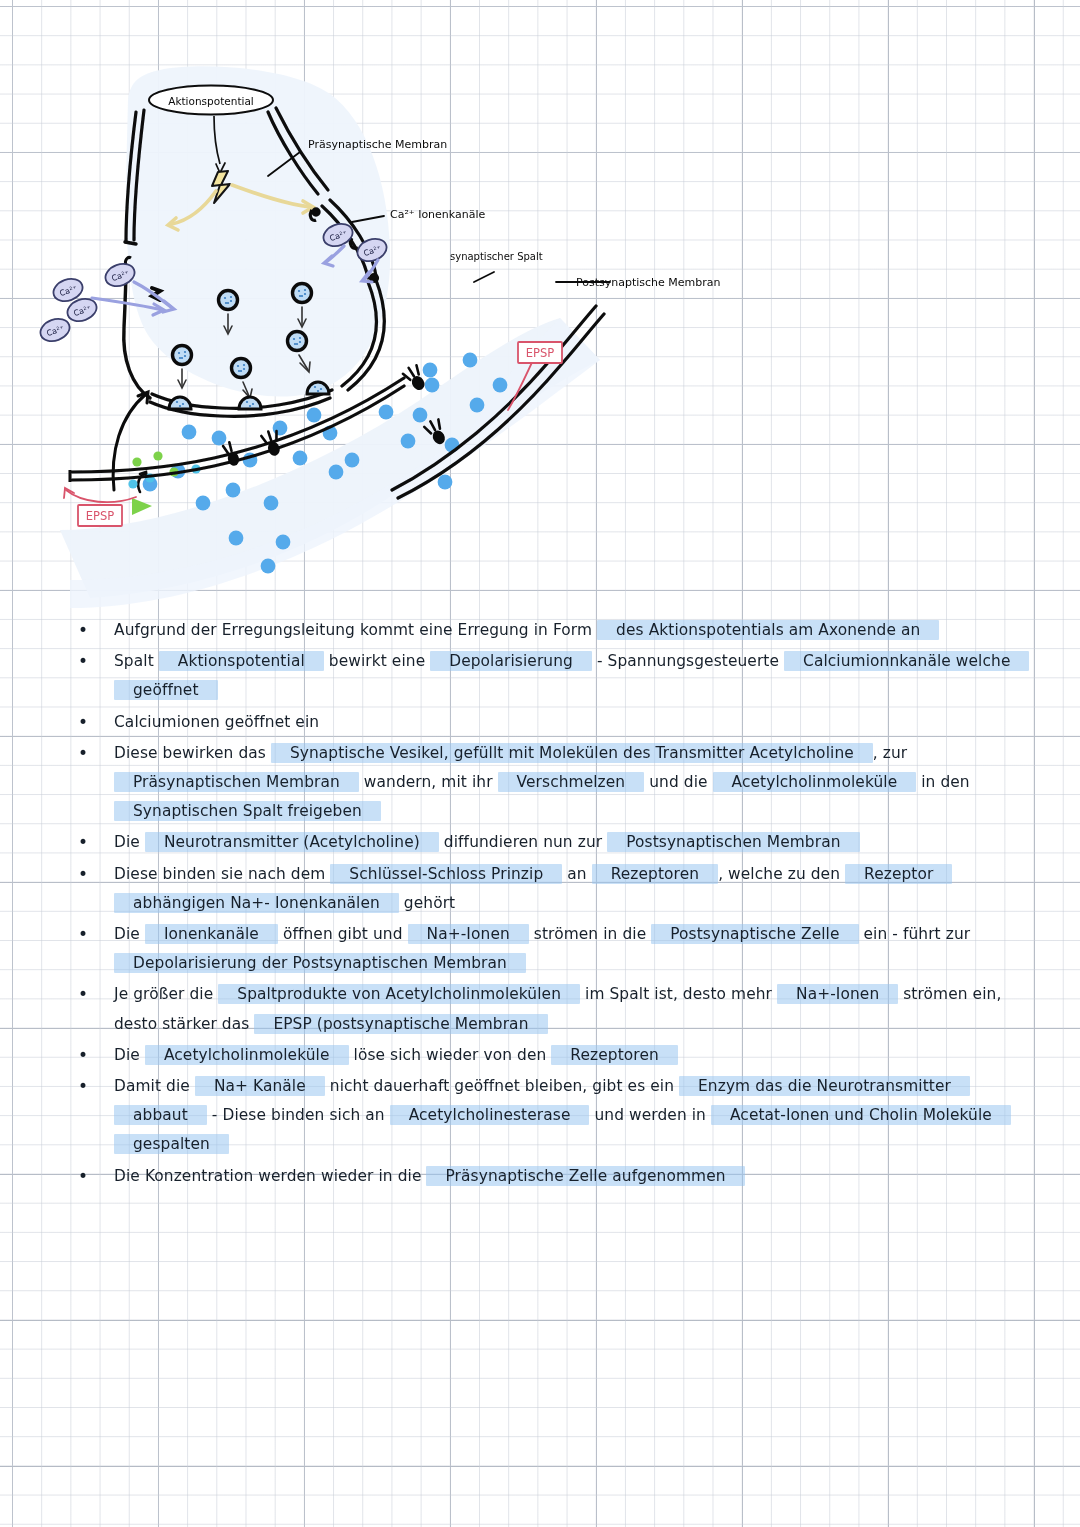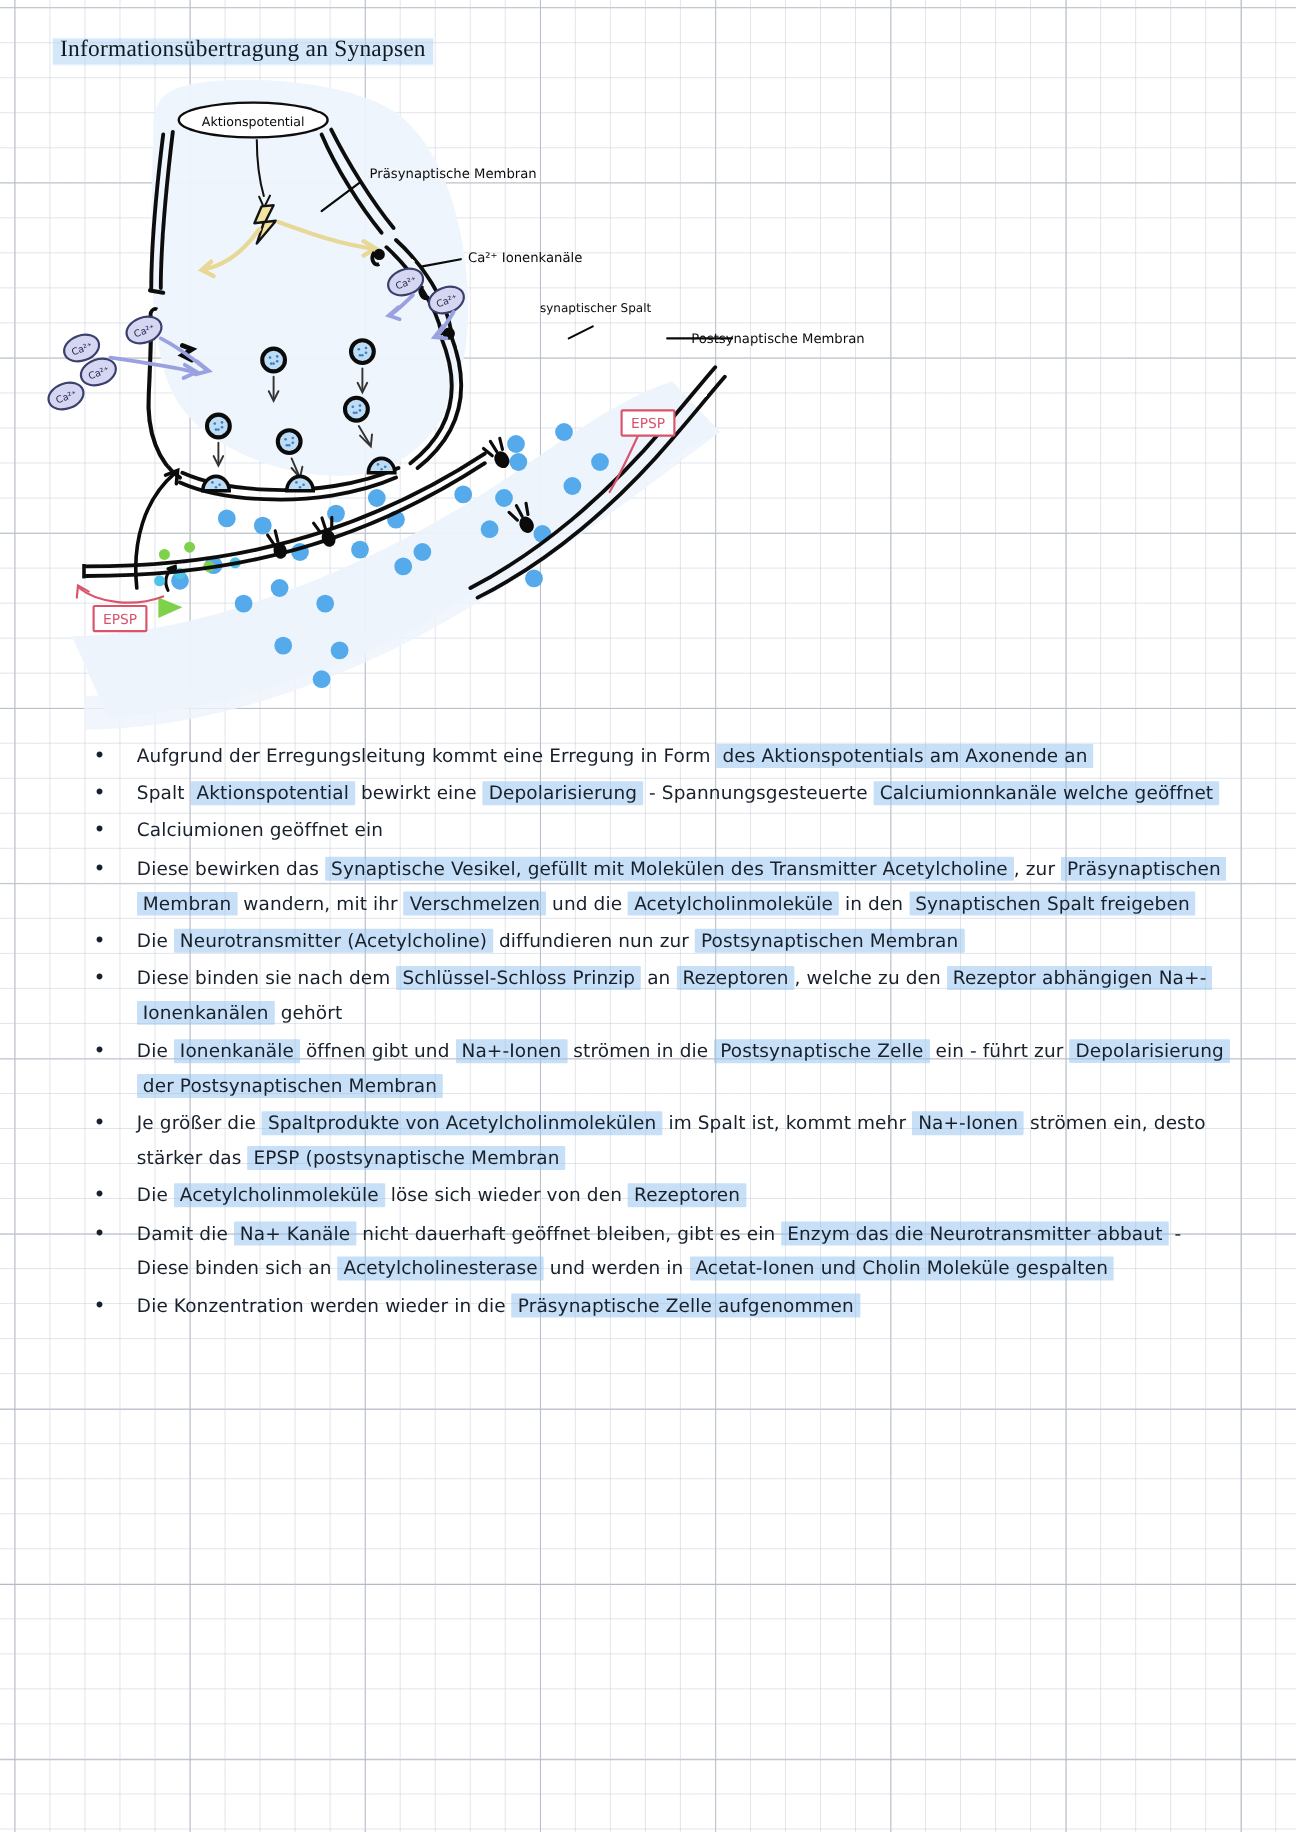--- a/index.html
+++ b/index.html
@@ -61,33 +61,32 @@
     color:#17202b;
     letter-spacing:.1px;
   }
   .li .bullet{
     position:absolute;left:6px;top:0;
     font-size:17px;line-height:29.2px;color:#17202b;
   }
   .hl{
     background:rgba(150,196,240,.52);
     border-radius:1px;
-    padding:1px 5px;
+    padding:1px 19px;
     box-decoration-break:clone;
     -webkit-box-decoration-break:clone;
   }
 </style>
 </head>
 <body>
 
 <div id="paper"></div>
 
 <div id="sheet">
 
-  <div id="title">Informationsübertragung an Synapsen</div>
 
   <div id="diagram">
     <svg width="1080" height="560" viewBox="0 0 1080 560" xmlns="http://www.w3.org/2000/svg">
       <defs>
         <filter id="rough" x="-20%" y="-20%" width="140%" height="140%">
           <feTurbulence type="fractalNoise" baseFrequency="0.04" numOctaves="2" seed="7" result="n"></feTurbulence>
           <feDisplacementMap in="SourceGraphic" in2="n" scale="1.3" xChannelSelector="R" yChannelSelector="G"></feDisplacementMap>
         </filter>
         <clipPath id="cellclip">
             <path d="M110,30 L110,300 L360,360 L420,300 L400,120 L300,40 Z"></path>
@@ -386,19 +385,19 @@
   </div>
 
   <div id="notes">
       <div class="li"><span class="bullet">•</span><span>Aufgrund der Erregungsleitung kommt eine Erregung in Form </span><span class="hl">des Aktionspotentials am Axonende an</span></div>
       <div class="li"><span class="bullet">•</span><span>Spalt </span><span class="hl">Aktionspotential</span><span> bewirkt eine </span><span class="hl">Depolarisierung</span><span> - Spannungsgesteuerte </span><span class="hl">Calciumionnkanäle welche geöffnet</span></div>
       <div class="li"><span class="bullet">•</span><span>Calciumionen geöffnet ein</span></div>
       <div class="li"><span class="bullet">•</span><span>Diese bewirken das </span><span class="hl">Synaptische Vesikel, gefüllt mit Molekülen des Transmitter Acetylcholine</span><span>, zur </span><span class="hl">Präsynaptischen Membran</span><span> wandern, mit ihr </span><span class="hl">Verschmelzen</span><span> und die </span><span class="hl">Acetylcholinmoleküle</span><span> in den </span><span class="hl">Synaptischen Spalt freigeben</span></div>
       <div class="li"><span class="bullet">•</span><span>Die </span><span class="hl">Neurotransmitter (Acetylcholine)</span><span> diffundieren nun zur </span><span class="hl">Postsynaptischen Membran</span></div>
       <div class="li"><span class="bullet">•</span><span>Diese binden sie nach dem </span><span class="hl">Schlüssel-Schloss Prinzip</span><span> an </span><span class="hl">Rezeptoren</span><span>, welche zu den </span><span class="hl">Rezeptor abhängigen Na+- Ionenkanälen</span><span> gehört</span></div>
       <div class="li"><span class="bullet">•</span><span>Die </span><span class="hl">Ionenkanäle</span><span> öffnen gibt und </span><span class="hl">Na+-Ionen</span><span> strömen in die </span><span class="hl">Postsynaptische Zelle</span><span> ein - führt zur </span><span class="hl">Depolarisierung der Postsynaptischen Membran</span></div>
-      <div class="li"><span class="bullet">•</span><span>Je größer die </span><span class="hl">Spaltprodukte von Acetylcholinmolekülen</span><span> im Spalt ist, kommt mehr </span><span class="hl">Na+-Ionen</span><span> strömen ein, desto stärker das </span><span class="hl">EPSP (postsynaptische Membran</span></div>
+      <div class="li"><span class="bullet">•</span><span>Je größer die </span><span class="hl">Spaltprodukte von Acetylcholinmolekülen</span><span> im Spalt ist, desto mehr </span><span class="hl">Na+-Ionen</span><span> strömen ein, desto stärker das </span><span class="hl">EPSP (postsynaptische Membran</span></div>
       <div class="li"><span class="bullet">•</span><span>Die </span><span class="hl">Acetylcholinmoleküle</span><span> löse sich wieder von den </span><span class="hl">Rezeptoren</span></div>
       <div class="li"><span class="bullet">•</span><span>Damit die </span><span class="hl">Na+ Kanäle</span><span> nicht dauerhaft geöffnet bleiben, gibt es ein </span><span class="hl">Enzym das die Neurotransmitter abbaut</span><span> - Diese binden sich an </span><span class="hl">Acetylcholinesterase</span><span> und werden in </span><span class="hl">Acetat-Ionen und Cholin Moleküle gespalten</span></div>
       <div class="li"><span class="bullet">•</span><span>Die Konzentration werden wieder in die </span><span class="hl">Präsynaptische Zelle aufgenommen</span></div>
     </div>
 
 </div>
 
 </body></html>

